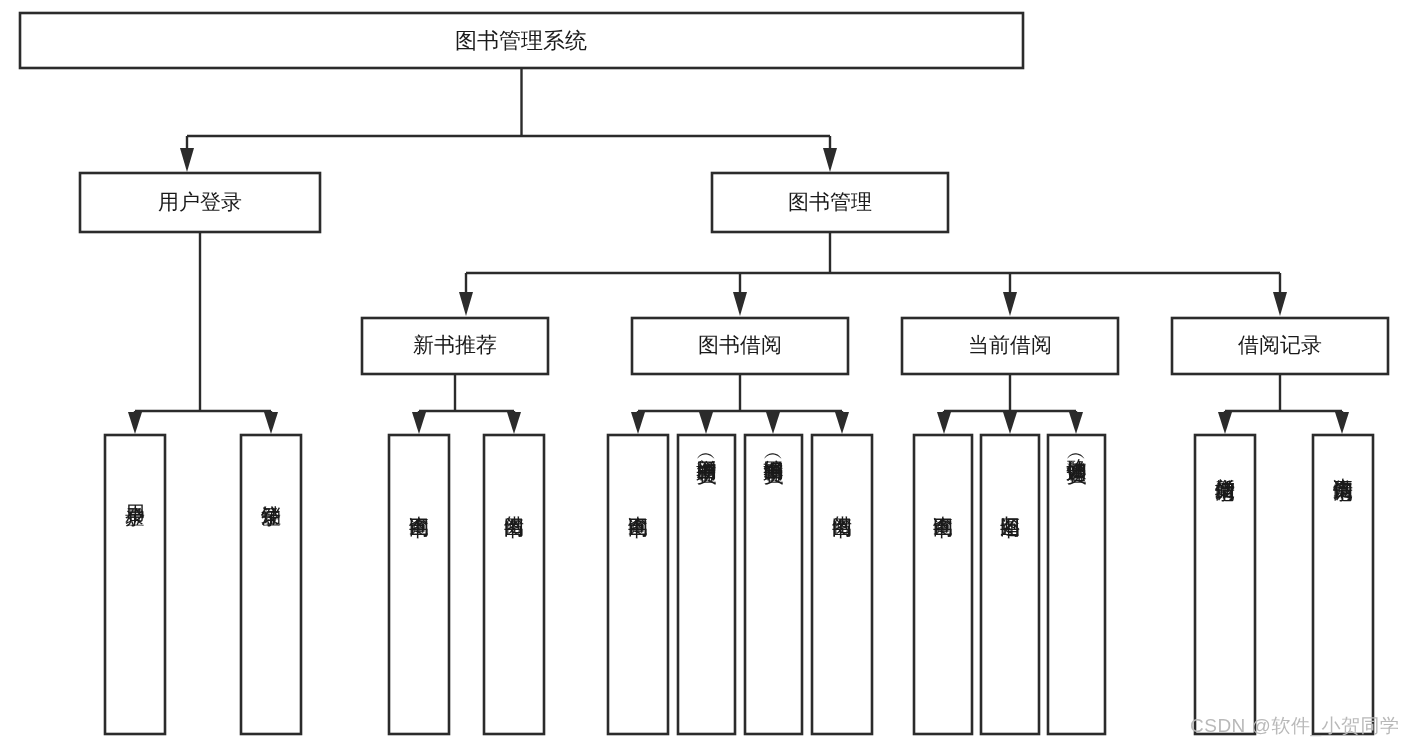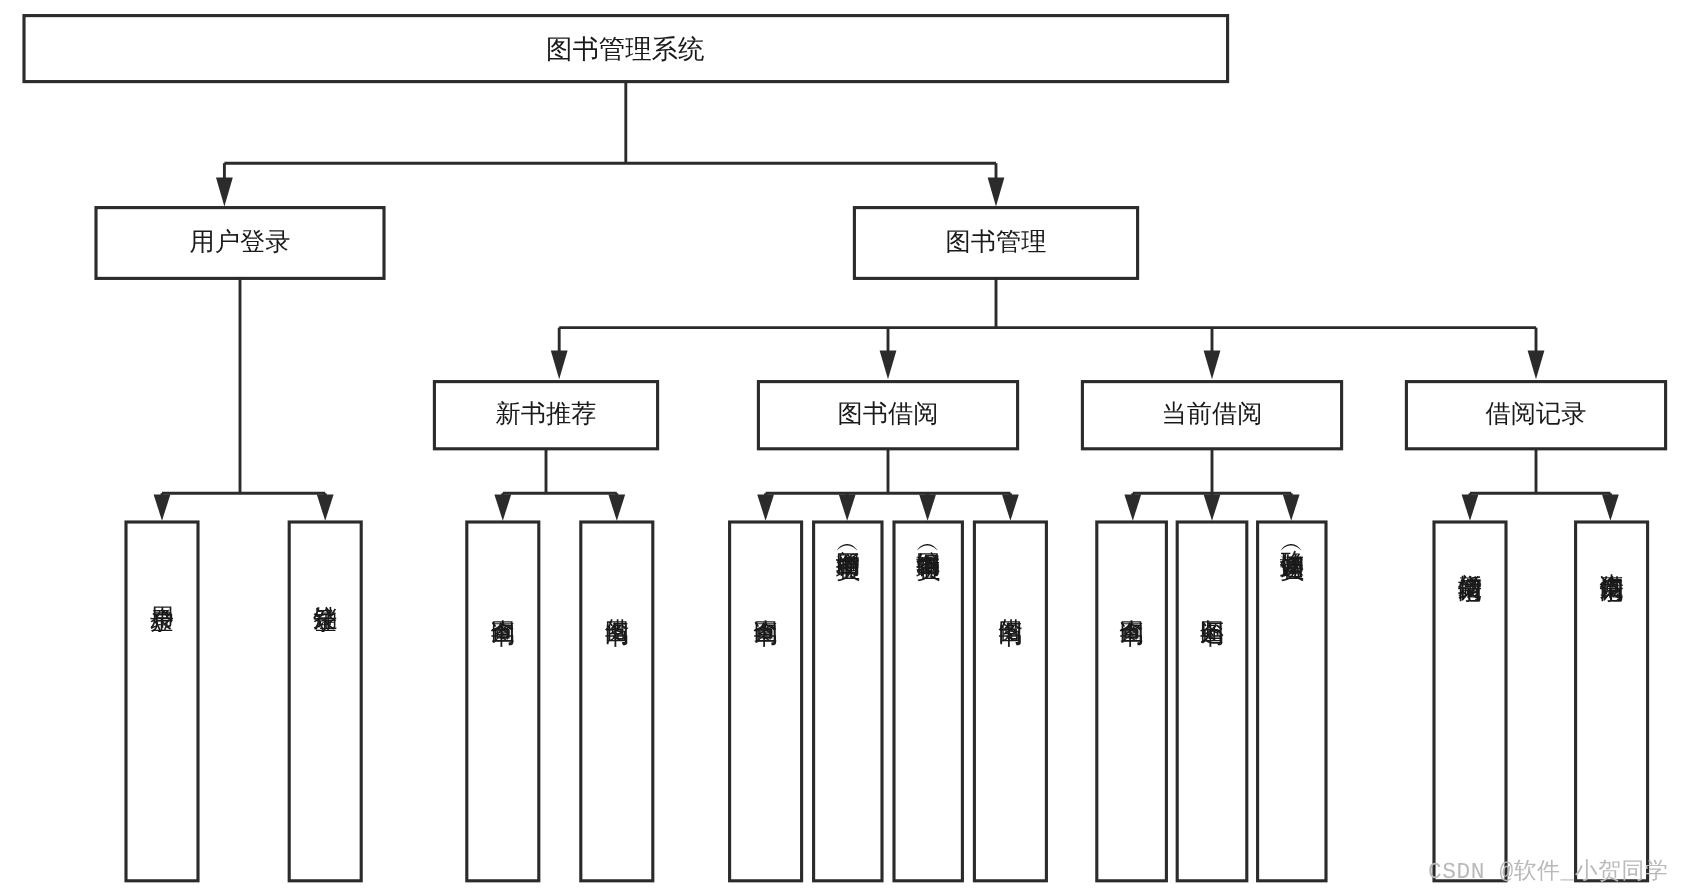--- a/index.html
+++ b/index.html
@@ -68,21 +68,21 @@
     color: #1a1a1a;
     writing-mode: vertical-rl;
     text-orientation: upright;
     letter-spacing: 1px;
     white-space: nowrap;
   }
   .watermark {
     position: absolute;
     left: 1190px;
     top: 713px;
-    font-family: Liberation Mono, monospace;
+    font-family: Liberation Sans, sans-serif;
     font-size: 19px;
     color: #b9b9b9;
     white-space: nowrap;
     letter-spacing: 0.5px;
   }
 </style>
 </head>
 <body>
 
 <div id="diagram-root">

